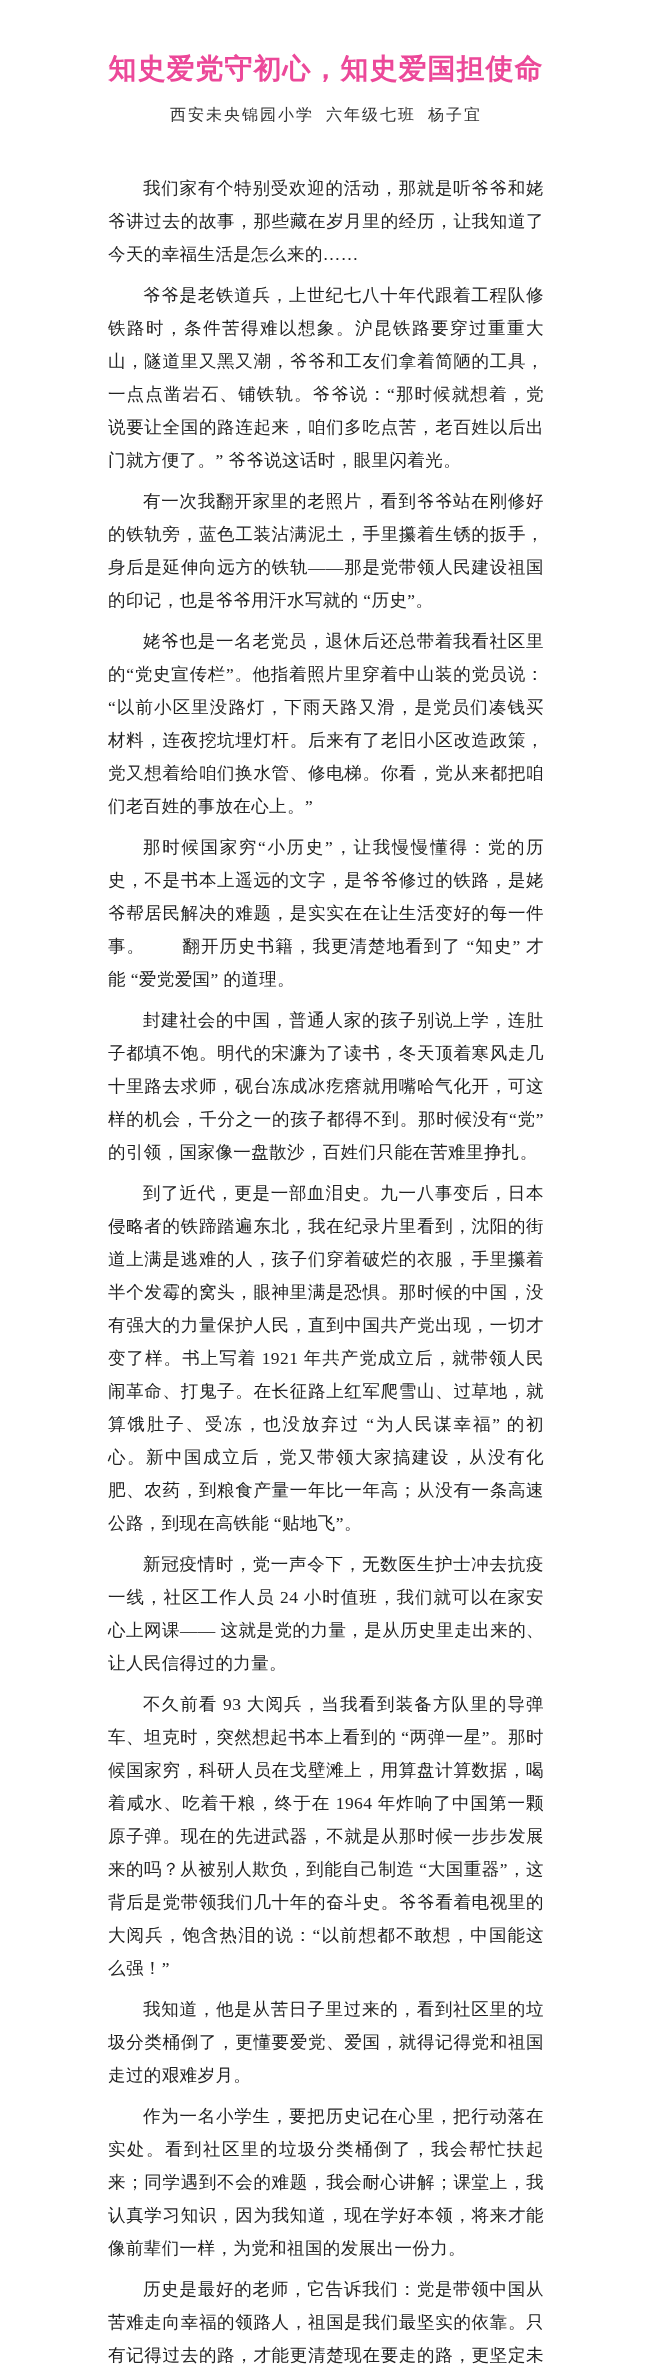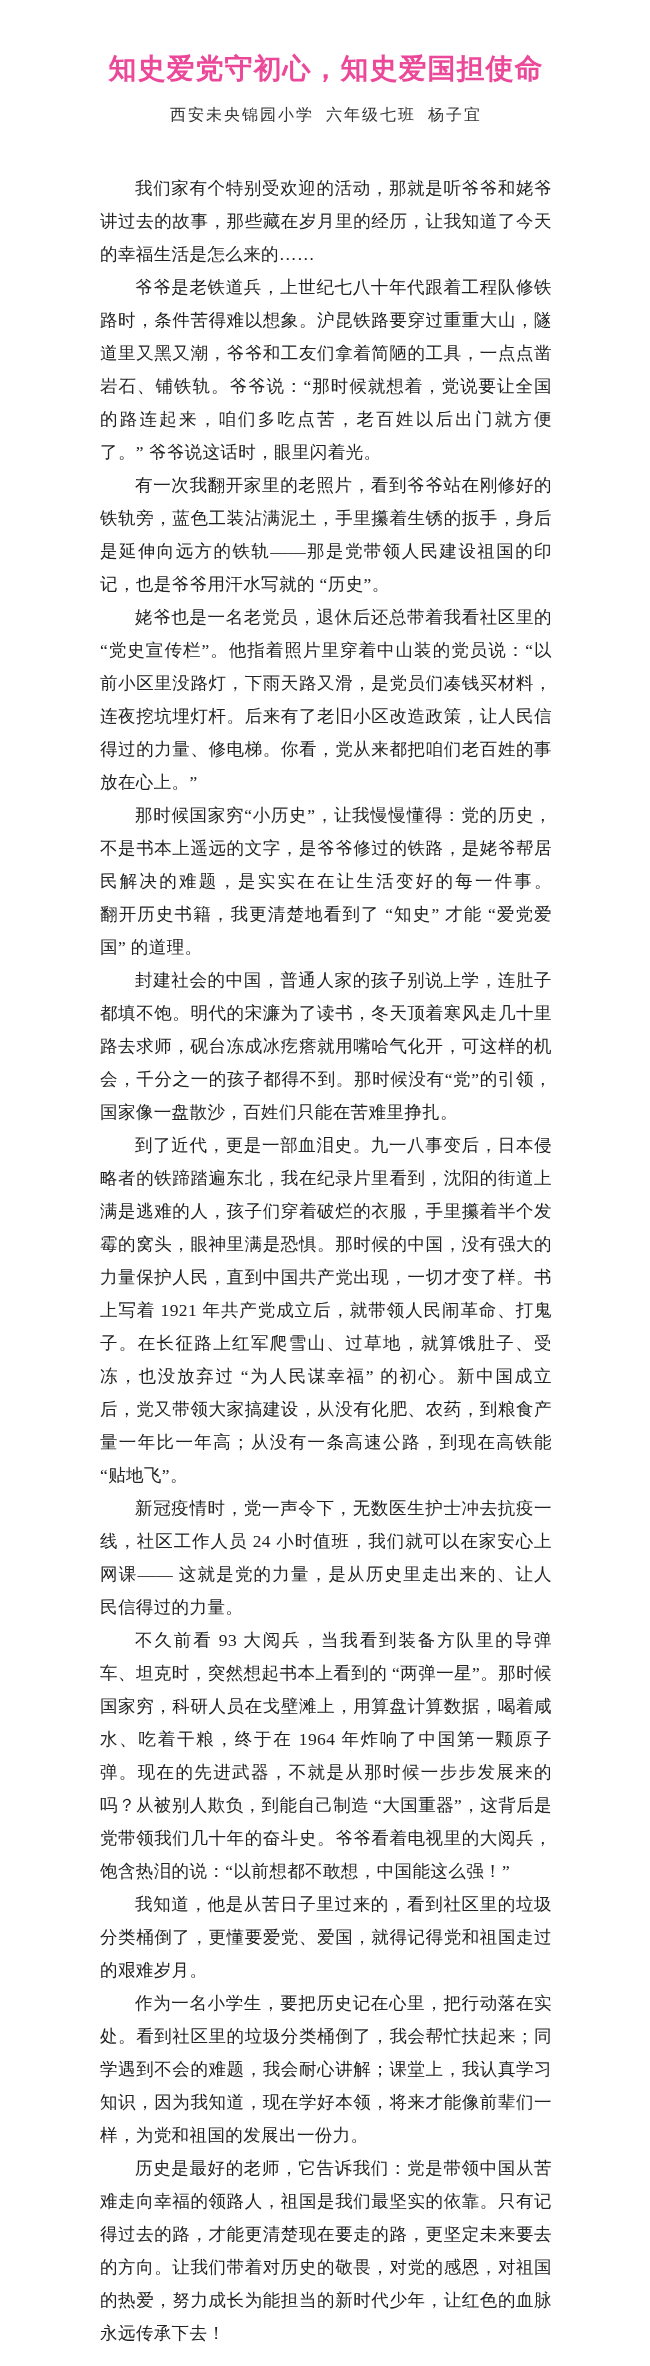--- a/index.html
+++ b/index.html
@@ -37,21 +37,21 @@
   }
   .byline span {
     display: inline-block;
     text-align: right;
   }
   .byline .gap {
     display: inline-block;
     width: 12px;
   }
   .essay-body p {
-    margin: 0;
+    margin: 8px;
     font-size: 17.5px;
     line-height: 33px;
     text-align: justify;
     text-indent: 2em;
     letter-spacing: 0.4px;
     color: #222222;
   }
 </style>
 </head>
 <body>
@@ -61,21 +61,21 @@
   <h1 class="essay-title">知史爱党守初心，知史爱国担使命</h1>
 
   <div class="byline">
     <span>西安未央锦园小学</span><span class="gap"></span><span>六年级七班</span><span class="gap"></span><span>杨子宜</span>
   </div>
 
   <div class="essay-body">
     <p>我们家有个特别受欢迎的活动，那就是听爷爷和姥爷讲过去的故事，那些藏在岁月里的经历，让我知道了今天的幸福生活是怎么来的……</p>
     <p>爷爷是老铁道兵，上世纪七八十年代跟着工程队修铁路时，条件苦得难以想象。沪昆铁路要穿过重重大山，隧道里又黑又潮，爷爷和工友们拿着简陋的工具，一点点凿岩石、铺铁轨。爷爷说：“那时候就想着，党说要让全国的路连起来，咱们多吃点苦，老百姓以后出门就方便了。” 爷爷说这话时，眼里闪着光。</p>
     <p>有一次我翻开家里的老照片，看到爷爷站在刚修好的铁轨旁，蓝色工装沾满泥土，手里攥着生锈的扳手，身后是延伸向远方的铁轨——那是党带领人民建设祖国的印记，也是爷爷用汗水写就的 “历史”。</p>
-    <p>姥爷也是一名老党员，退休后还总带着我看社区里的“党史宣传栏”。他指着照片里穿着中山装的党员说：“以前小区里没路灯，下雨天路又滑，是党员们凑钱买材料，连夜挖坑埋灯杆。后来有了老旧小区改造政策，让人民信得过的力量、修电梯。你看，党从来都把咱们老百姓的事放在心上。”</p>
+    <p>姥爷也是一名老党员，退休后还总带着我看社区里的“党史宣传栏”。他指着照片里穿着中山装的党员说：“以前小区里没路灯，下雨天路又滑，是党员们凑钱买材料，连夜挖坑埋灯杆。后来有了老旧小区改造政策，党又想着给咱们换水管、修电梯。你看，党从来都把咱们老百姓的事放在心上。”</p>
     <p>那时候国家穷“小历史”，让我慢慢懂得：党的历史，不是书本上遥远的文字，是爷爷修过的铁路，是姥爷帮居民解决的难题，是实实在在让生活变好的每一件事。　　翻开历史书籍，我更清楚地看到了 “知史” 才能 “爱党爱国” 的道理。</p>
     <p>封建社会的中国，普通人家的孩子别说上学，连肚子都填不饱。明代的宋濂为了读书，冬天顶着寒风走几十里路去求师，砚台冻成冰疙瘩就用嘴哈气化开，可这样的机会，千分之一的孩子都得不到。那时候没有“党”的引领，国家像一盘散沙，百姓们只能在苦难里挣扎。</p>
     <p>到了近代，更是一部血泪史。九一八事变后，日本侵略者的铁蹄踏遍东北，我在纪录片里看到，沈阳的街道上满是逃难的人，孩子们穿着破烂的衣服，手里攥着半个发霉的窝头，眼神里满是恐惧。那时候的中国，没有强大的力量保护人民，直到中国共产党出现，一切才变了样。书上写着 1921 年共产党成立后，就带领人民闹革命、打鬼子。在长征路上红军爬雪山、过草地，就算饿肚子、受冻，也没放弃过 “为人民谋幸福” 的初心。新中国成立后，党又带领大家搞建设，从没有化肥、农药，到粮食产量一年比一年高；从没有一条高速公路，到现在高铁能 “贴地飞”。</p>
     <p>新冠疫情时，党一声令下，无数医生护士冲去抗疫一线，社区工作人员 24 小时值班，我们就可以在家安心上网课—— 这就是党的力量，是从历史里走出来的、让人民信得过的力量。</p>
     <p>不久前看 93 大阅兵，当我看到装备方队里的导弹车、坦克时，突然想起书本上看到的 “两弹一星”。那时候国家穷，科研人员在戈壁滩上，用算盘计算数据，喝着咸水、吃着干粮，终于在 1964 年炸响了中国第一颗原子弹。现在的先进武器，不就是从那时候一步步发展来的吗？从被别人欺负，到能自己制造 “大国重器”，这背后是党带领我们几十年的奋斗史。爷爷看着电视里的大阅兵，饱含热泪的说：“以前想都不敢想，中国能这么强！”</p>
     <p>我知道，他是从苦日子里过来的，看到社区里的垃圾分类桶倒了，更懂要爱党、爱国，就得记得党和祖国走过的艰难岁月。</p>
     <p>作为一名小学生，要把历史记在心里，把行动落在实处。看到社区里的垃圾分类桶倒了，我会帮忙扶起来；同学遇到不会的难题，我会耐心讲解；课堂上，我认真学习知识，因为我知道，现在学好本领，将来才能像前辈们一样，为党和祖国的发展出一份力。</p>
     <p>历史是最好的老师，它告诉我们：党是带领中国从苦难走向幸福的领路人，祖国是我们最坚实的依靠。只有记得过去的路，才能更清楚现在要走的路，更坚定未来要去的方向。让我们带着对历史的敬畏，对党的感恩，对祖国的热爱，努力成长为能担当的新时代少年，让红色的血脉永远传承下去！</p>
   </div>
 

